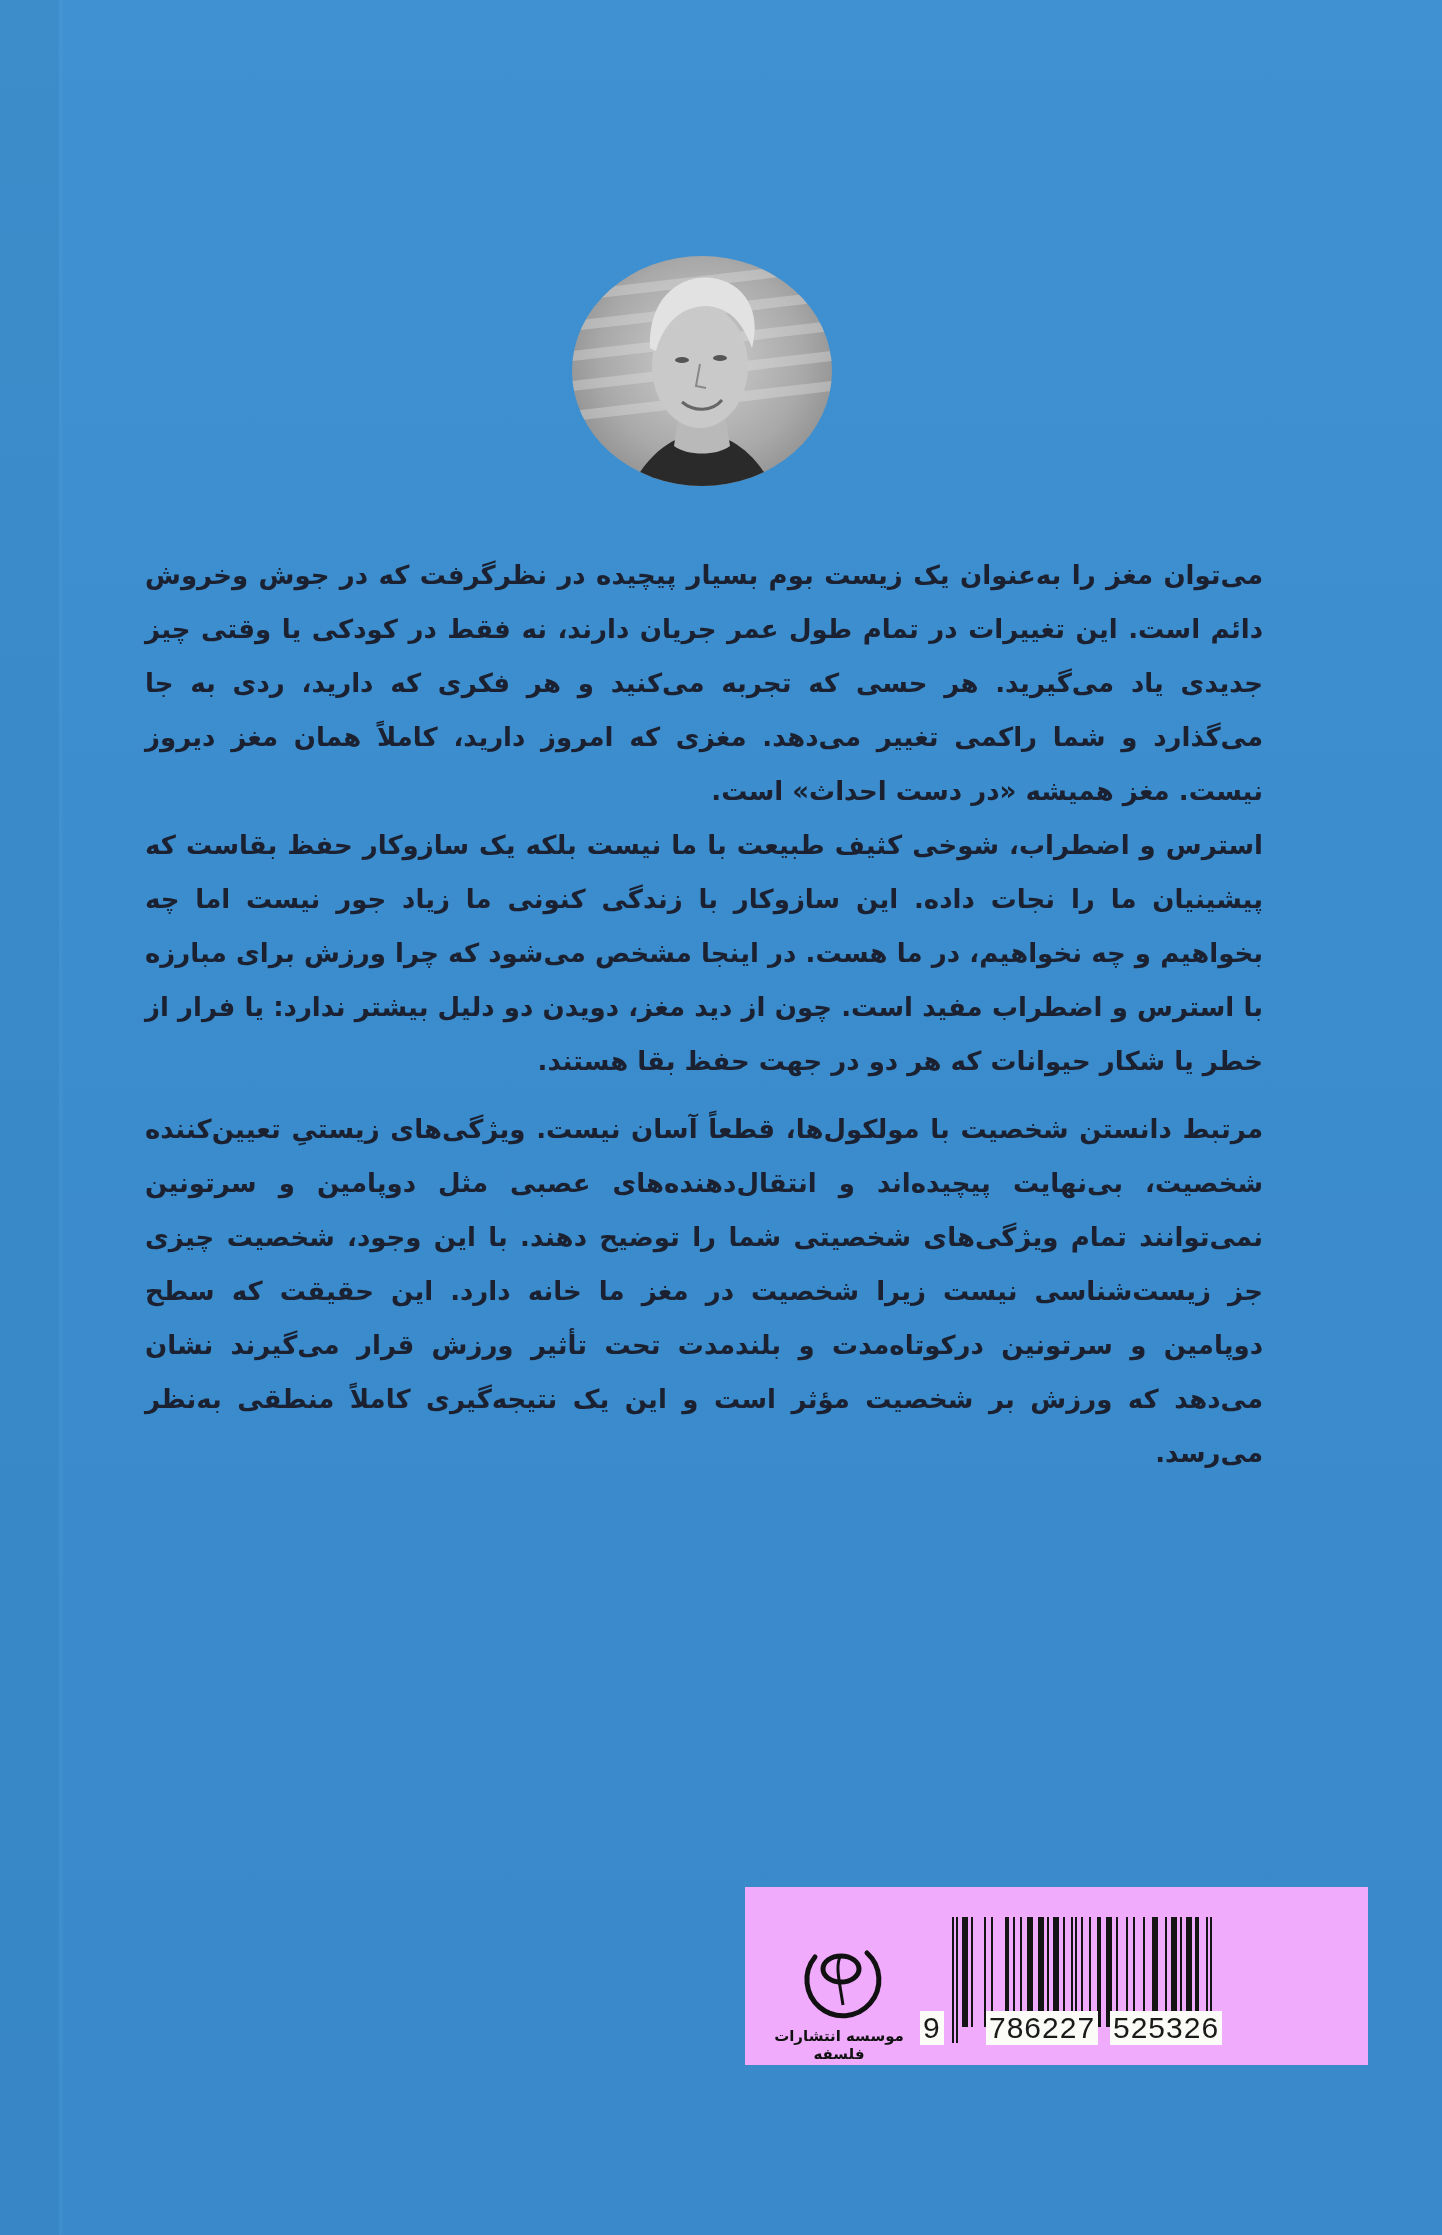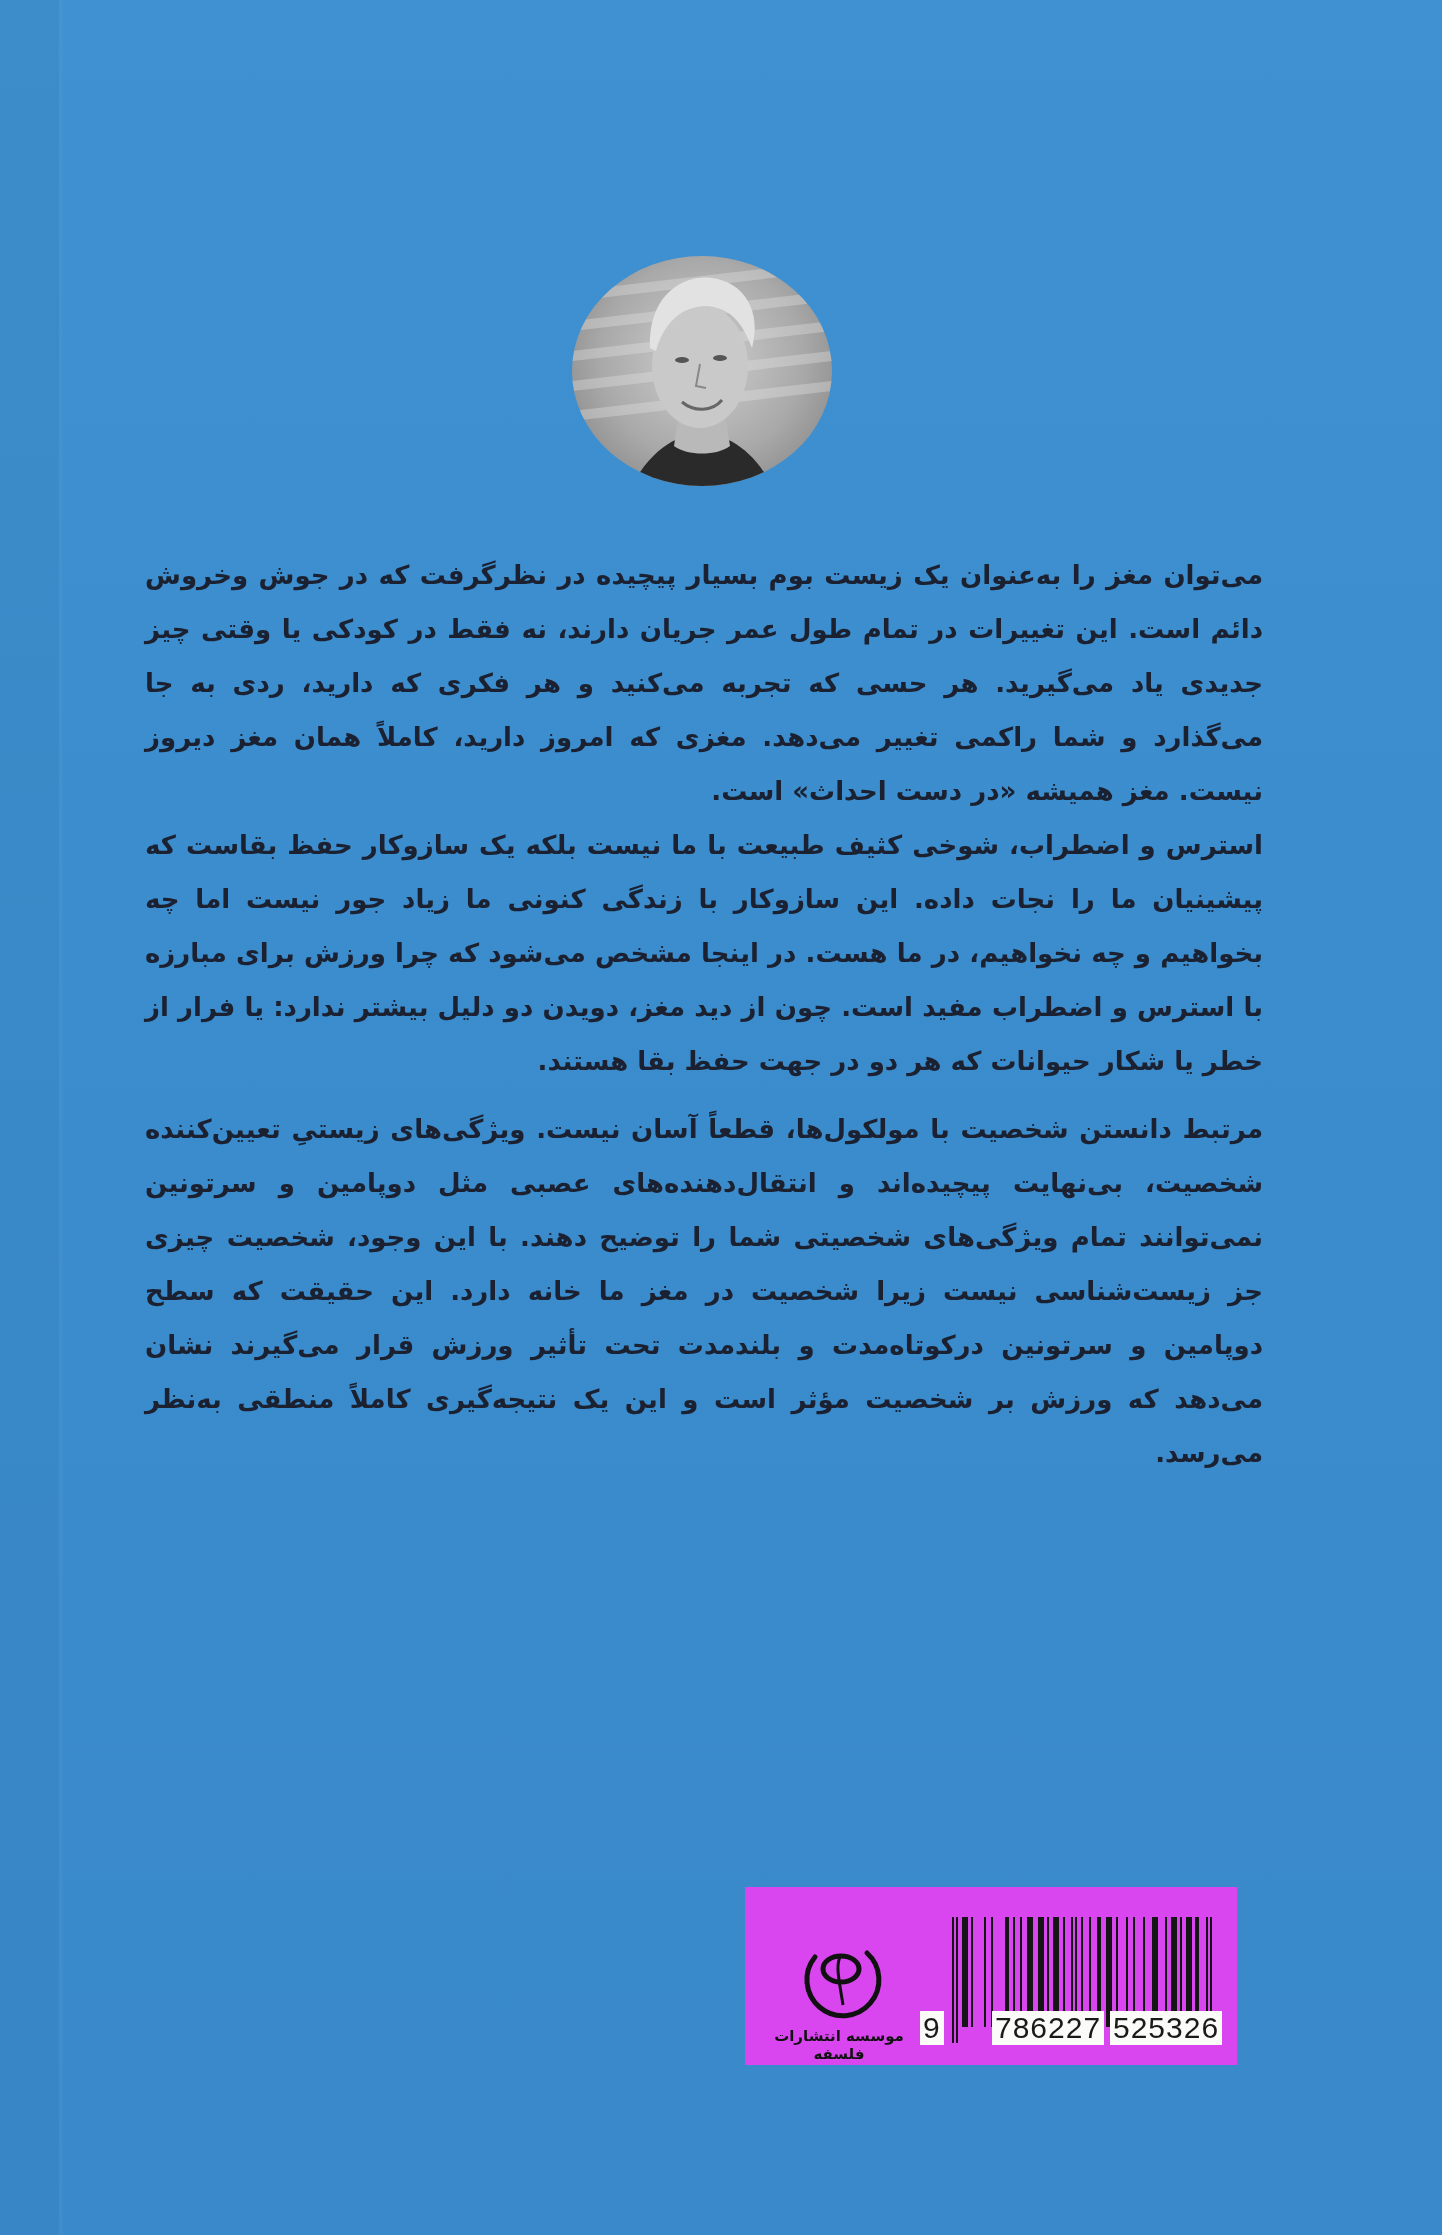--- a/index.html
+++ b/index.html
@@ -36,22 +36,22 @@
       color: #1b2130;
       font-size: 26px;
       line-height: 54px;
       font-weight: bold;
     }
     .body-text p { margin: 0; }
     .body-text p + p.gap { margin-top: 14px; }
     .barcode-box {
       position: absolute;
       left: 745px; top: 1887px;
-      width: 492px; height: 178px;
-      background: #d946ef;
+      width: 623px; height: 178px;
+      background: #f0abfc;
     }
     .publisher-logo {
       position: absolute;
       left: 50px; top: 48px;
       width: 90px; height: 90px;
     }
     .publisher-name {
       position: absolute;
       left: 14px; top: 140px;
       width: 160px;
@@ -70,21 +70,21 @@
       position: absolute;
       left: 205px; top: 124px;
       font-family: "Liberation Sans", sans-serif;
       font-size: 30px;
       color: #1a1a1a;
       letter-spacing: 1px;
       white-space: nowrap;
     }
     .isbn-digits span { background: #fbfbf8; padding: 0 3px; }
     .isbn-digits .d1 { position: absolute; left: 0; }
-    .isbn-digits .d2 { position: absolute; left: 42px; }
+    .isbn-digits .d2 { position: absolute; left: 36px; }
     .isbn-digits .d3 { position: absolute; left: 160px; }
   </style>
 </head>
 <body>
 
 <div class="texture"></div>
 
 <div class="portrait">
   <svg width="260" height="230" viewBox="0 0 260 230">
 

